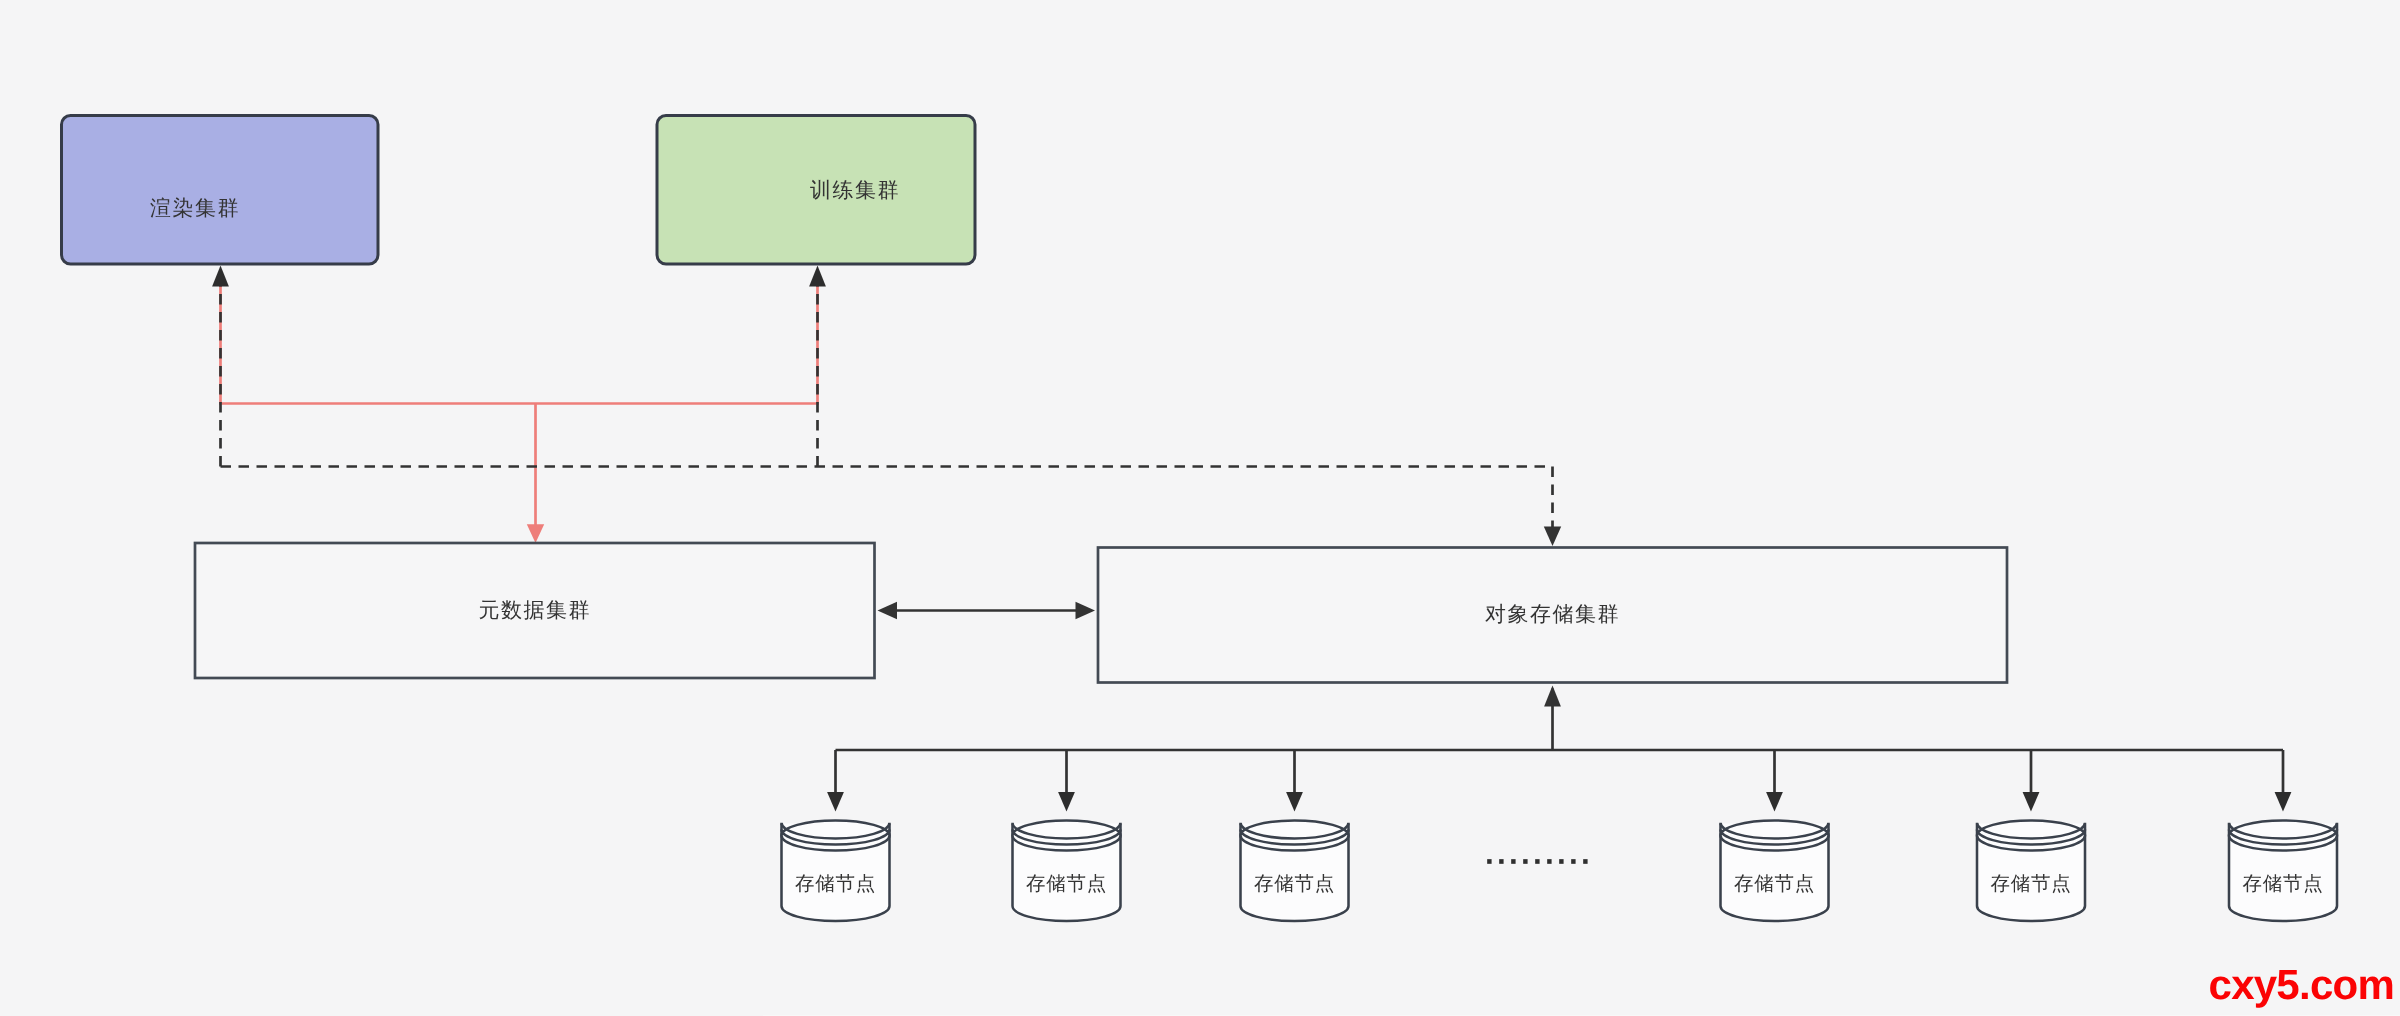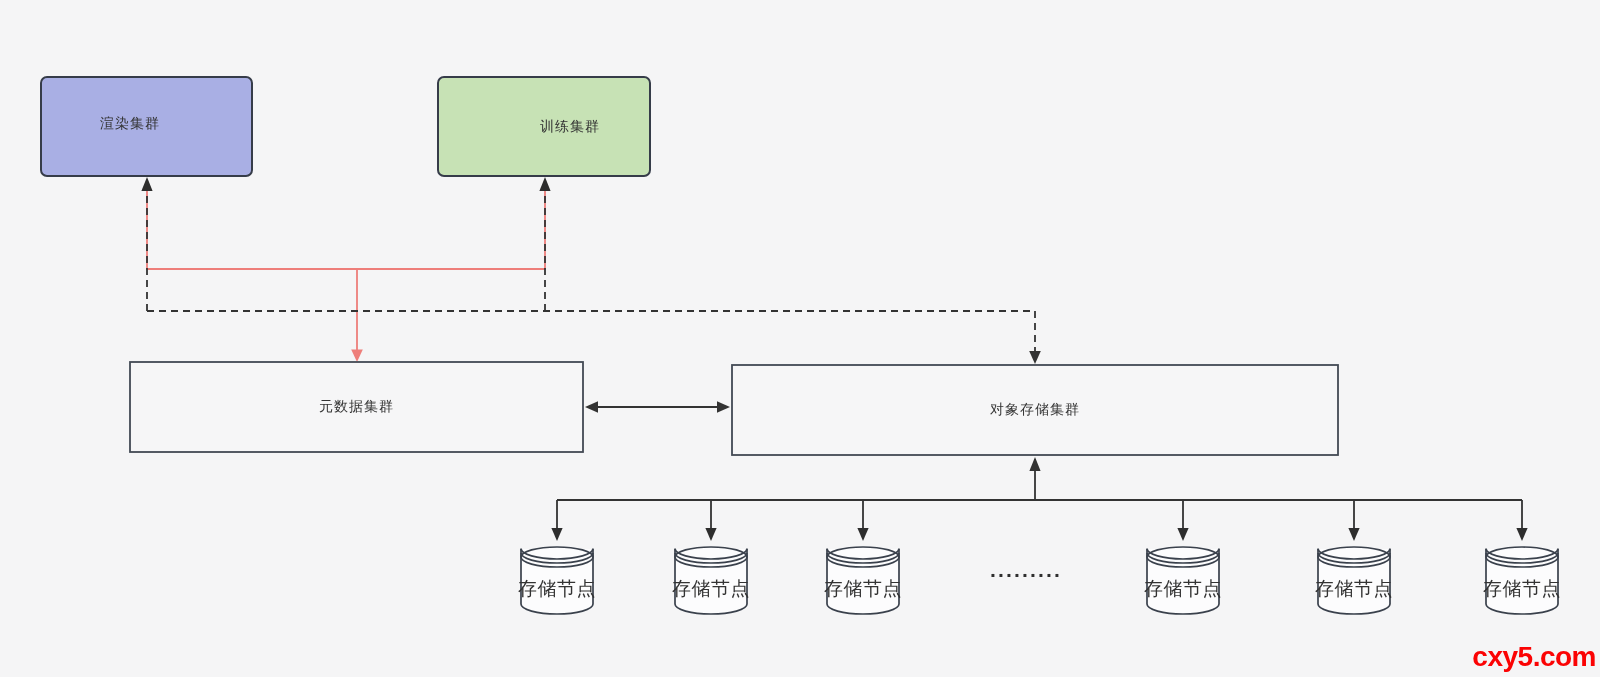--- a/index.html
+++ b/index.html
@@ -7,21 +7,21 @@
     position:relative;width:1600px;height:677px;overflow:hidden;
     background:#f5f5f6;
     font-family:"Liberation Sans","DejaVu Sans",sans-serif;
   }
   #diagram-svg{position:absolute;left:0;top:0;}
   .lbl{
     position:absolute;display:flex;align-items:center;justify-content:center;
     color:#333;font-size:14px;letter-spacing:1px;text-align:center;
     pointer-events:none;white-space:nowrap;
   }
-  .lbl.small{font-size:19px;letter-spacing:0.5px;text-align:center;}
+  .lbl.small{font-size:13px;letter-spacing:0.5px;text-align:center;}
   #ellipsis{
     position:absolute;left:994px;top:562px;width:64px;height:26px;
     display:flex;align-items:center;justify-content:center;
     color:#2f2f2f;font-size:21px;font-weight:900;letter-spacing:1px;
   }
   #watermark{
     position:absolute;right:4px;bottom:4px;
     font-size:28px;font-weight:800;letter-spacing:-0.5px;
     color:#fb0304;
   }
@@ -114,21 +114,21 @@
       </g>
       <g>
         <path fill="#fcfcfd" d="M1486,549 L1486,604 A36,10 0 0 0 1558,604 L1558,549"></path>
         <ellipse fill="#fcfcfd" cx="1522" cy="557" rx="36" ry="10"></ellipse>
         <path fill="none" d="M1486,548.5 A36,10.5 0 0 0 1558,548.5"></path>
         <path fill="none" d="M1486,553 A36,10 0 0 0 1558,553"></path>
       </g>
     </g>
   </svg>
 
-  <div class="lbl" style="left:41px;top:74px;width:178px;height:99px;">渲染集群</div>
+  <div class="lbl" style="left:41px;top:89px;width:178px;height:99px;">渲染集群</div>
   <div class="lbl" style="left:464px;top:77px;width:212px;height:99px;">训练集群</div>
   <div class="lbl" style="left:130px;top:362px;width:453px;height:90px;">元数据集群</div>
   <div class="lbl" style="left:732px;top:365px;width:606px;height:90px;">对象存储集群</div>
 
   <div class="lbl small" style="left:512px;top:578px;width:90px;height:22px;">存储节点</div>
   <div class="lbl small" style="left:666px;top:578px;width:90px;height:22px;">存储节点</div>
   <div class="lbl small" style="left:818px;top:578px;width:90px;height:22px;">存储节点</div>
   <div class="lbl small" style="left:1138px;top:578px;width:90px;height:22px;">存储节点</div>
   <div class="lbl small" style="left:1309px;top:578px;width:90px;height:22px;">存储节点</div>
   <div class="lbl small" style="left:1477px;top:578px;width:90px;height:22px;">存储节点</div>

